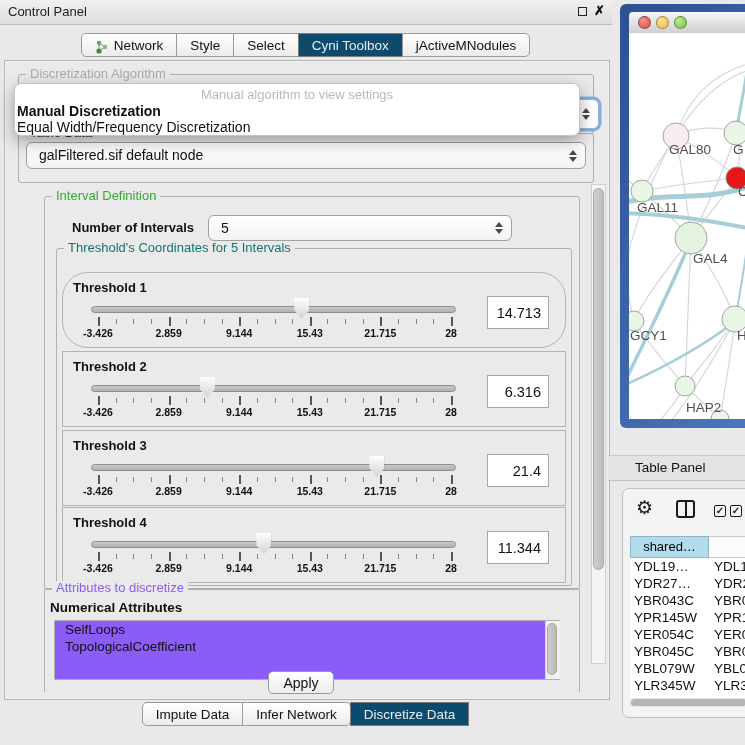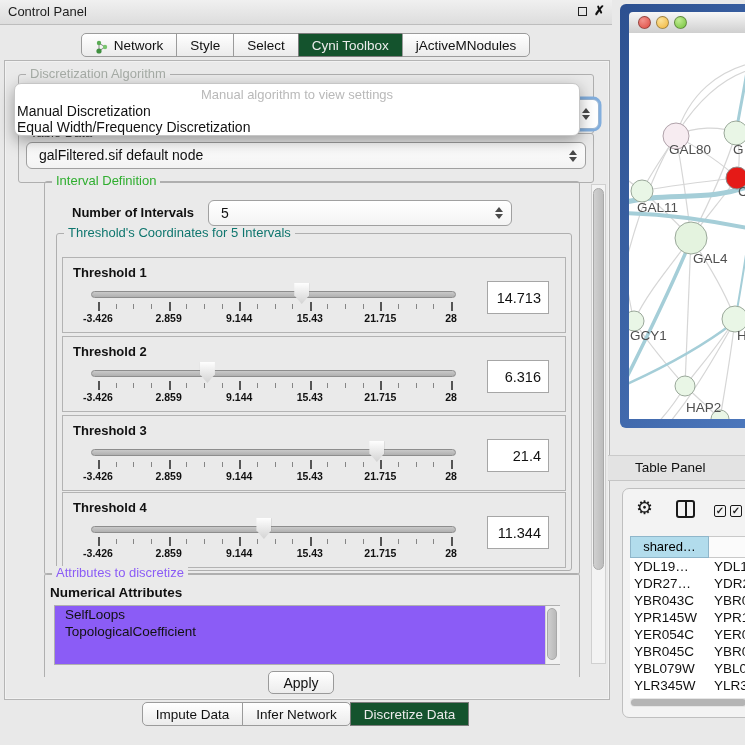--- a/index.html
+++ b/index.html
@@ -11,44 +11,44 @@
   #cp-title{left:8px;top:4px;font-size:13px;color:#1c1c1c}
   #win-float{left:578px;top:7px;width:9px;height:9px;border:1.5px solid #222;box-sizing:border-box}
   #win-close{left:594px;top:3px;font-size:13px;font-weight:bold;color:#111}
   #win-close::after{content:"✗"}
   .tabrow{left:0;width:612px;display:flex;justify-content:center}
   #top-tabrow{top:33px}
   #bottom-tabrow{top:702px}
   .tab{height:24px;line-height:23px;padding:0 13px;font-size:13.5px;color:#111;background:linear-gradient(#ffffff,#ebebeb);border:1px solid #9b9b9b;margin-left:-1px;display:flex;align-items:center;gap:5px;box-sizing:border-box;cursor:default;white-space:nowrap}
   .tab.first{border-radius:5px 0 0 5px}
   .tab.last{border-radius:0 5px 5px 0}
-  .tab.sel{background:#14532d;color:#ececec;border-color:#7c7c7c}
+  .tab.sel{background:#0c4a6e;color:#ececec;border-color:#7c7c7c}
   #cp-frame{left:4px;top:60px;width:604px;height:638px;border:1px solid #b5b5b5;background:#eaeaea;box-shadow:inset 0 0 0 1px #f2f2f2}
   .grp{border:1px solid #afafaf;border-radius:3px}
   .grp-label{position:absolute;font-size:13px;background:#eaeaea;padding:0 4px;white-space:nowrap;line-height:14px}
   .combo{background:linear-gradient(#ffffff,#f3f3f3);border:1px solid #a0a0a0;border-radius:6px;font-size:14px;color:#111;box-sizing:border-box}
   .combo-txt{position:absolute;left:12px;top:0;line-height:25px;white-space:nowrap}
   .spin{position:absolute;right:8px;top:50%;transform:translateY(-50%);display:flex;flex-direction:column;gap:2px}
   .arr-up{width:0;height:0;border-left:4px solid transparent;border-right:4px solid transparent;border-bottom:5px solid #4a4a4a}
   .arr-dn{width:0;height:0;border-left:4px solid transparent;border-right:4px solid transparent;border-top:5px solid #4a4a4a}
   
   #grp-algo{left:18px;top:74px;width:574px;height:58px}
   #grp-algo-label{left:26px;top:67px;color:#a6aca6}
   #combo-algo{left:26px;top:99px;width:571px;height:28px;border-radius:6px;background:#fff;border:1px solid #9ab6d4;box-shadow:0 0 0 2.5px #82aedd;z-index:2}
   #popup{left:14px;top:83px;width:564px;height:51px;background:#fff;border:1px solid #c6c6c6;border-radius:7px;box-shadow:0 5px 16px rgba(0,0,0,.35);z-index:5}
   #popup-ph{left:0;top:3px;width:100%;text-align:center;font-size:13px;color:#b9b9b9}
   .popup-opt{left:2px;font-size:14px;color:#111;white-space:nowrap}
-  #popup-opt0{top:19px;font-weight:normal}
+  #popup-opt0{top:19px;font-weight:bold}
   #popup-opt1{top:35px}
   
   #grp-td{left:18px;top:133px;width:574px;height:48px}
   #grp-td-label{left:26px;top:126px;color:#333}
   #combo-td{left:26px;top:142px;width:560px;height:27px}
   
-  #viewport{left:12px;top:173px;width:578px;height:504px;overflow:hidden}
+  #viewport{left:12px;top:188px;width:578px;height:504px;overflow:hidden}
   #grp-interval{left:32px;top:8px;width:534px;height:392px}
   #grp-interval-label{left:40px;top:1px;color:#2fae2f}
   #noi-label{left:60px;top:32px;font-size:13px;font-weight:bold;color:#111}
   #noi-combo{left:196px;top:27px;width:304px;height:26px}
   #grp-thr{left:44px;top:60px;width:514px;height:336px}
   #grp-thr-label{left:52px;top:53px;color:#0f766e}
   .thr{position:absolute;left:50px;width:502px;height:74px;border:1px solid #b3b3b3;background:#eaeaea}
   .thr-label{position:absolute;left:10px;top:7px;font-size:13px;font-weight:bold;color:#111}
   .track{position:absolute;left:28px;top:33px;width:365px;height:7px;border:1px solid #8d8d8d;border-radius:4px;background:linear-gradient(#c9c9c9,#b0b0b0);box-sizing:border-box}
   .thumb{position:absolute;top:25px;width:15px;height:21px;background:linear-gradient(#fefefe,#d3d3d3);clip-path:polygon(0 0,100% 0,100% 58%,50% 100%,0 58%);filter:drop-shadow(0 0 1px #777)}
@@ -173,21 +173,21 @@
     <div class="abs combo" id="noi-combo">
       <span class="combo-txt">5</span>
       <span class="spin">
           <span class="arr-up"></span>
           <span class="arr-dn"></span>
         </span>
     </div>
     <div class="abs grp" id="grp-thr"></div>
     <div class="grp-label abs" id="grp-thr-label">Threshold's Coordinates for 5 Intervals</div>
     <div id="thr-panels">
-        <div class="thr" style="top: 84px;">
+        <div class="thr" style="top: 84px; border-radius: 26px;">
           <div class="thr-label">Threshold 1</div>
           <div class="track"></div>
           <div class="ticks">
             <div class="tick major" style="left: 0%;"></div>
             <div class="tick minor" style="left: 5%;"></div>
             <div class="tick minor" style="left: 10%;"></div>
             <div class="tick minor" style="left: 15%;"></div>
             <div class="tick major" style="left: 20%;"></div>
             <div class="tick minor" style="left: 25%;"></div>
             <div class="tick minor" style="left: 30%;"></div>

